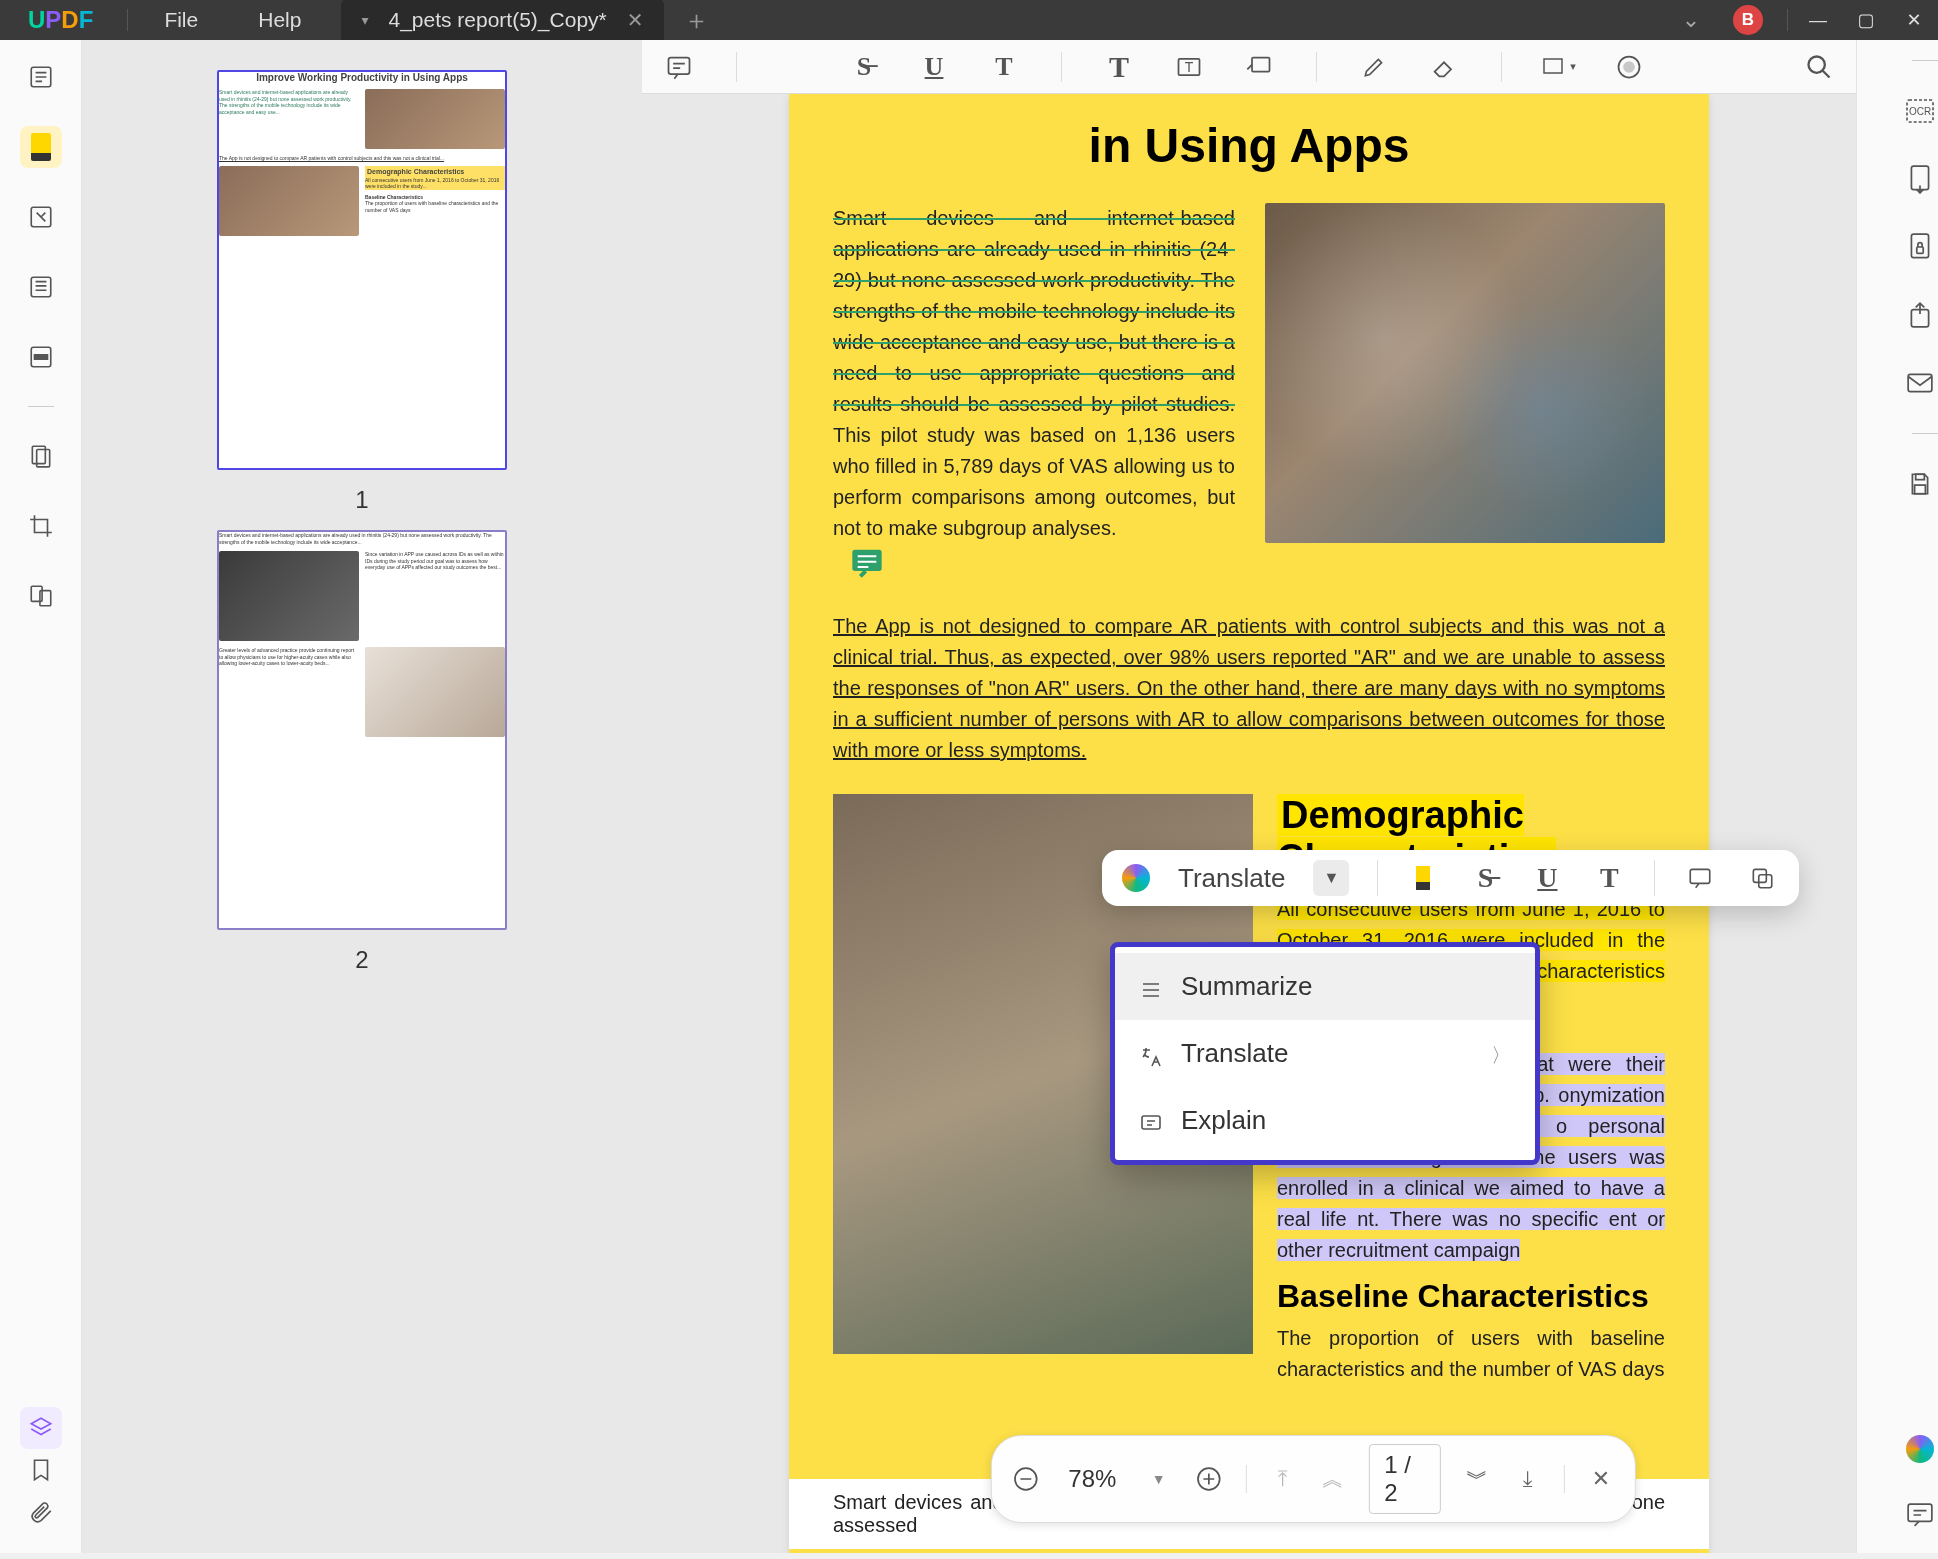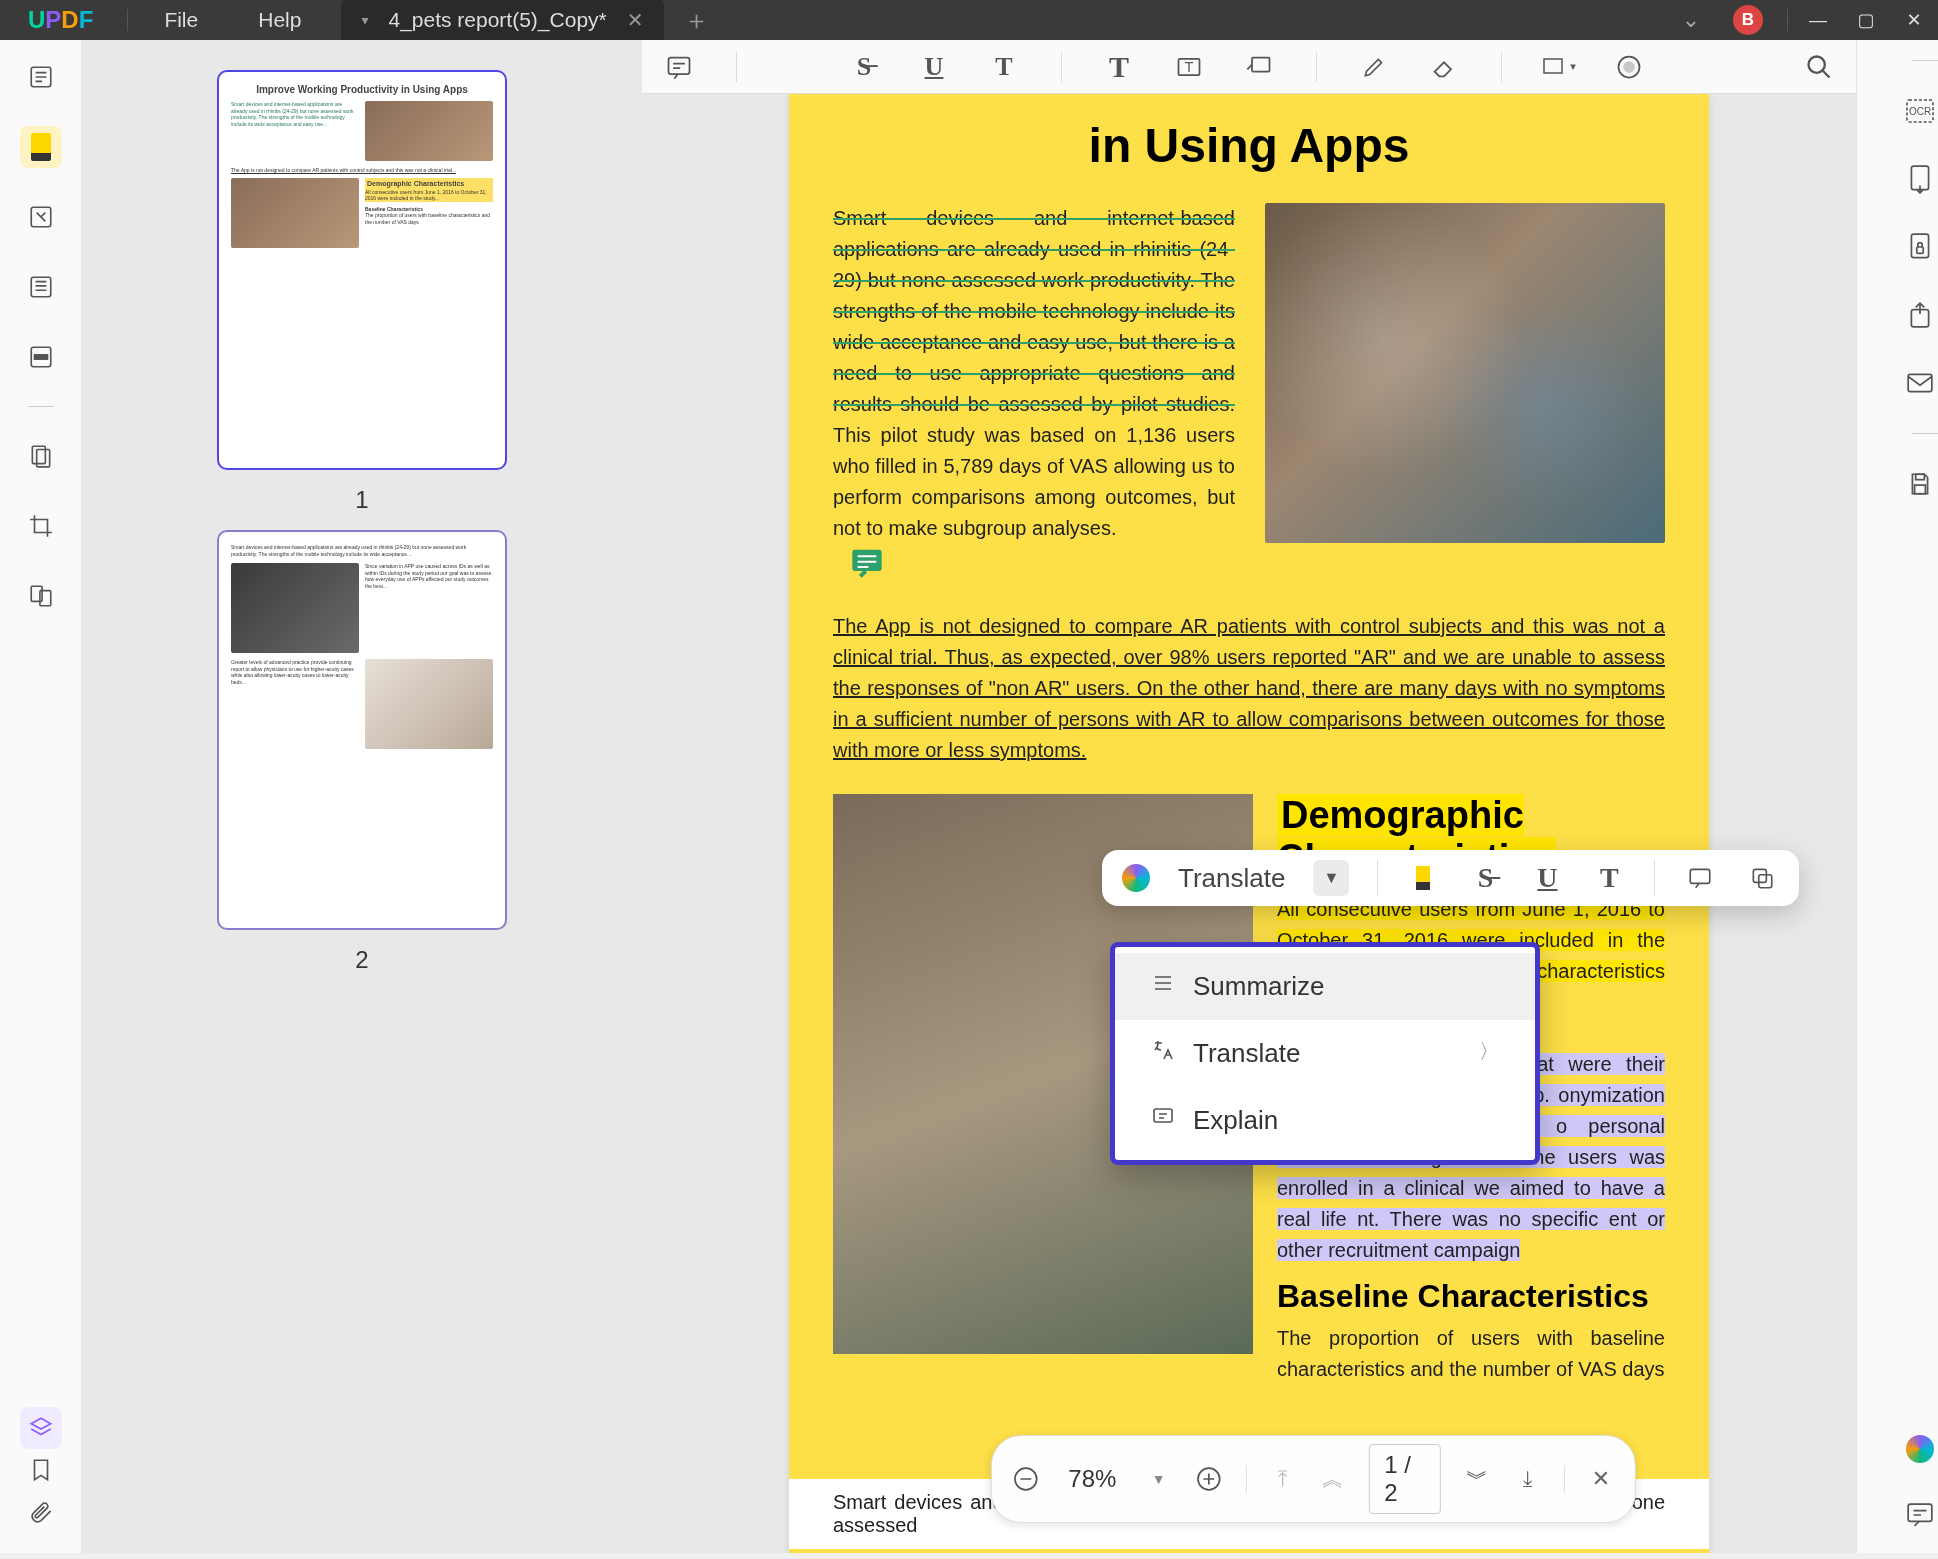--- a/index.html
+++ b/index.html
@@ -29,21 +29,21 @@
 
 .lefttb { width: 82px; background: #fafafa; border-right: 1px solid #e5e5e5; display: flex; flex-direction: column; align-items: center; padding-top: 16px; gap: 28px; }
 .lefttb .tool { width: 42px; height: 42px; display: flex; align-items: center; justify-content: center; border-radius: 8px; cursor: pointer; }
 .lefttb .tool.active { background: #fff3c4; }
 .lefttb .hl-icon { width: 20px; height: 28px; background: linear-gradient(#ffd700 0 70%, #333 70% 100%); border-radius: 2px; }
 .lefttb .bottom { margin-top: auto; margin-bottom: 20px; }
 .lefttb svg { stroke: #555; fill: none; stroke-width: 1.5; }
 
 
 .thumbpanel { width: 560px; background: #e8e8e8; padding: 30px; overflow-y: auto; display: flex; flex-direction: column; align-items: center; gap: 16px; }
-.thumb { width: 290px; height: 400px; background: #fff; border: 2px solid #4f46e5; border-radius: 10px; padding: 12px; font-size: 6px; color: #444; overflow: hidden; position: relative; }
+.thumb { width: 290px; height: 400px; background: #fff; border: 2px solid #4f46e5; border-radius: 2px; font-size: 6px; color: #444; overflow: hidden; position: relative; }
 .thumb.t2 { border-color: #8b7ec8; }
 .thumb-num { font-size: 24px; color: #333; }
 .thumb-title { font-weight: 700; text-align: center; font-size: 10px; margin-bottom: 6px; }
 .thumb-col { display: flex; gap: 6px; margin-bottom: 6px; }
 .thumb-text { flex: 1; font-size: 5px; line-height: 1.3; color: #2a7a5a; }
 .thumb-text.black { color: #333; }
 .thumb-img { flex: 1; background: linear-gradient(135deg, #8a6d5a, #b89878); border-radius: 2px; height: 60px; }
 .thumb-yellow { background: #ffe066; font-weight: 700; font-size: 7px; padding: 2px; }
 
 
@@ -76,21 +76,21 @@
 
 .popup-tb { position: absolute; left: 460px; top: 810px; background: #fff; border-radius: 16px; box-shadow: 0 8px 28px rgba(0,0,0,.2); display: flex; align-items: center; padding: 10px 20px; gap: 28px; z-index: 50; }
 .popup-tb .ai-logo { width: 28px; height: 28px; border-radius: 50%; background: conic-gradient(#8b5cf6, #06b6d4, #10b981, #f59e0b, #8b5cf6); }
 .popup-tb .tlabel { font-size: 26px; color: #444; }
 .popup-tb .chev { width: 36px; height: 36px; background: #ebebeb; border-radius: 6px; display:flex; align-items:center; justify-content:center; font-size: 16px; color:#555; }
 .popup-tb .sep { width:1px; height:36px; background:#ddd; }
 .popup-tb .pi { width: 34px; height: 34px; display:flex; align-items:center; justify-content:center; font-size: 28px; color:#555; cursor:pointer; }
 
 
 .dropdown { position:absolute; left:468px; top:902px; width: 430px; background:#fff; border: 5px solid #4338ca; border-radius: 8px; box-shadow: 0 12px 32px rgba(0,0,0,.25); z-index: 60; padding: 6px 0; }
-.dropdown .item { display:flex; align-items:flex-start; padding: 18px 36px; font-size: 26px; color:#333; cursor:pointer; gap: 18px; }
+.dropdown .item { display:flex; align-items:flex-end; padding: 18px 24px; font-size: 26px; color:#333; cursor:pointer; gap: 18px; }
 .dropdown .item.hover { background: #f0f0f0; }
 .dropdown .item svg { stroke:#555; fill:none; stroke-width:1.6; }
 .dropdown .chev-r { margin-left:auto; color:#888; font-size: 20px; }
 
 
 .pagectl { position:absolute; bottom: 30px; left: 50%; transform: translateX(-40%); background: #fefefe; border: 1px solid #ddd; border-radius: 30px; box-shadow: 0 2px 10px rgba(0,0,0,.12); display:flex; align-items:center; padding: 8px 20px; gap: 22px; z-index: 40; }
 .pagectl .pc { width: 32px; height: 32px; display:flex; align-items:center; justify-content:center; color:#666; cursor:pointer; font-size:22px; }
 .pagectl .zoom { font-size: 24px; color:#333; padding: 0 6px; }
 .pagectl .pagein { border:1px solid #ccc; border-radius: 4px; padding: 6px 14px; font-size: 24px; color:#333; }
 .pagectl .sep { width:1px; height: 28px; background:#ddd; }

